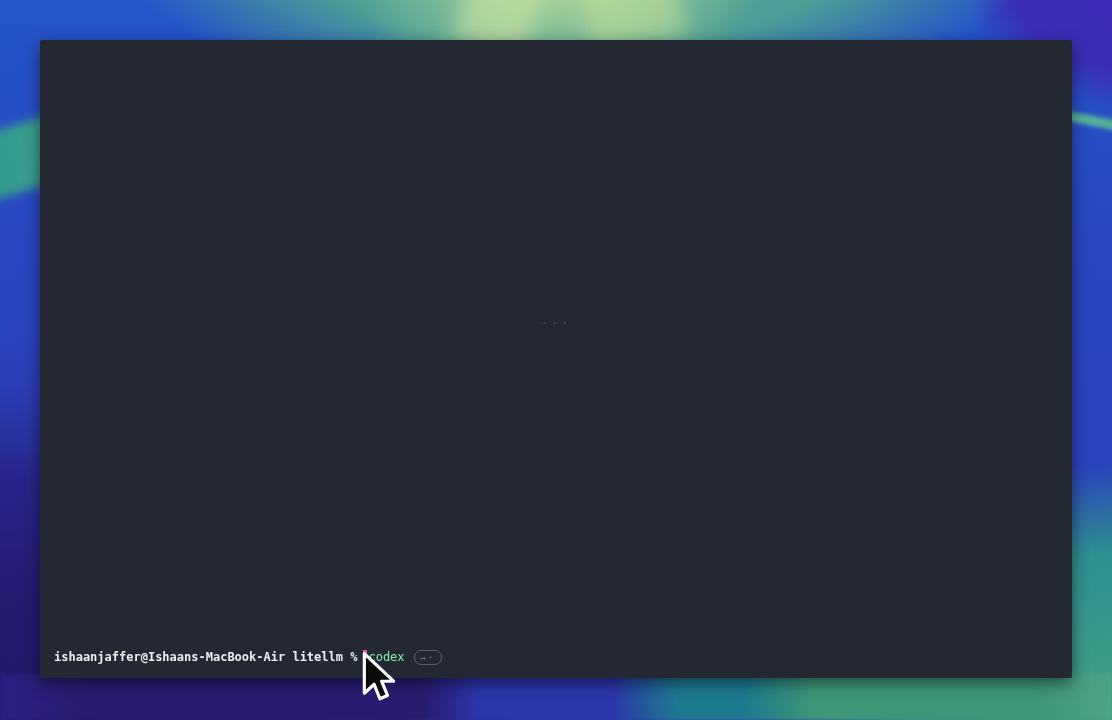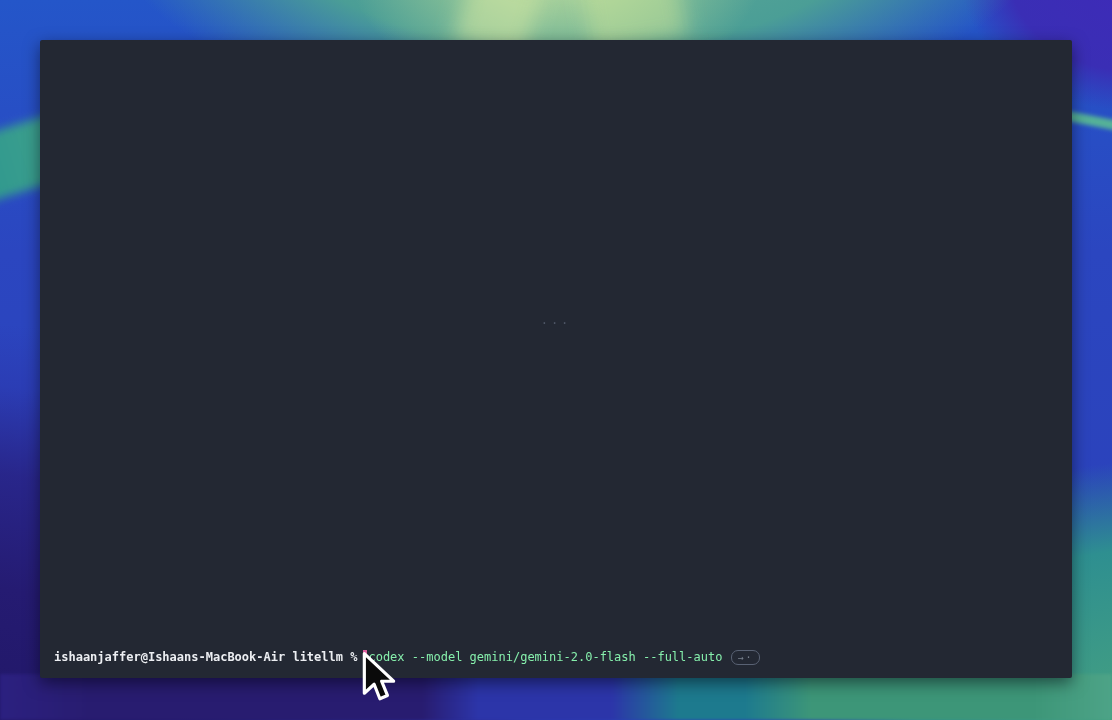--- a/index.html
+++ b/index.html
@@ -109,20 +109,19 @@
   <div class="bottom-strip"></div>
 </div>
 
 <div class="terminal">
   <div class="loading-ellipsis">···</div>
 
   <div class="prompt-line">
     <span class="shell-prompt">ishaanjaffer@Ishaans-MacBook-Air litellm %</span>
     <span class="text-cursor"></span>
     <span class="suggestion">codex</span>
-    <span class="suggestion"> --model gemini/gemini-2.0-flash --full-auto</span>
     <span class="hint-badge">→·</span>
   </div>
 </div>
 
 <svg class="mouse-pointer" viewBox="0 0 24 36" xmlns="http://www.w3.org/2000/svg">
   <path d="M4 2 L4 27 L10.2 21.3 L13.8 30.5 L18.6 28.4 L14.9 19.4 L22.5 19.4 Z" fill="#0a0a0a" stroke="#ffffff" stroke-width="2" stroke-linejoin="round"></path>
 </svg>
 
 </body></html>

